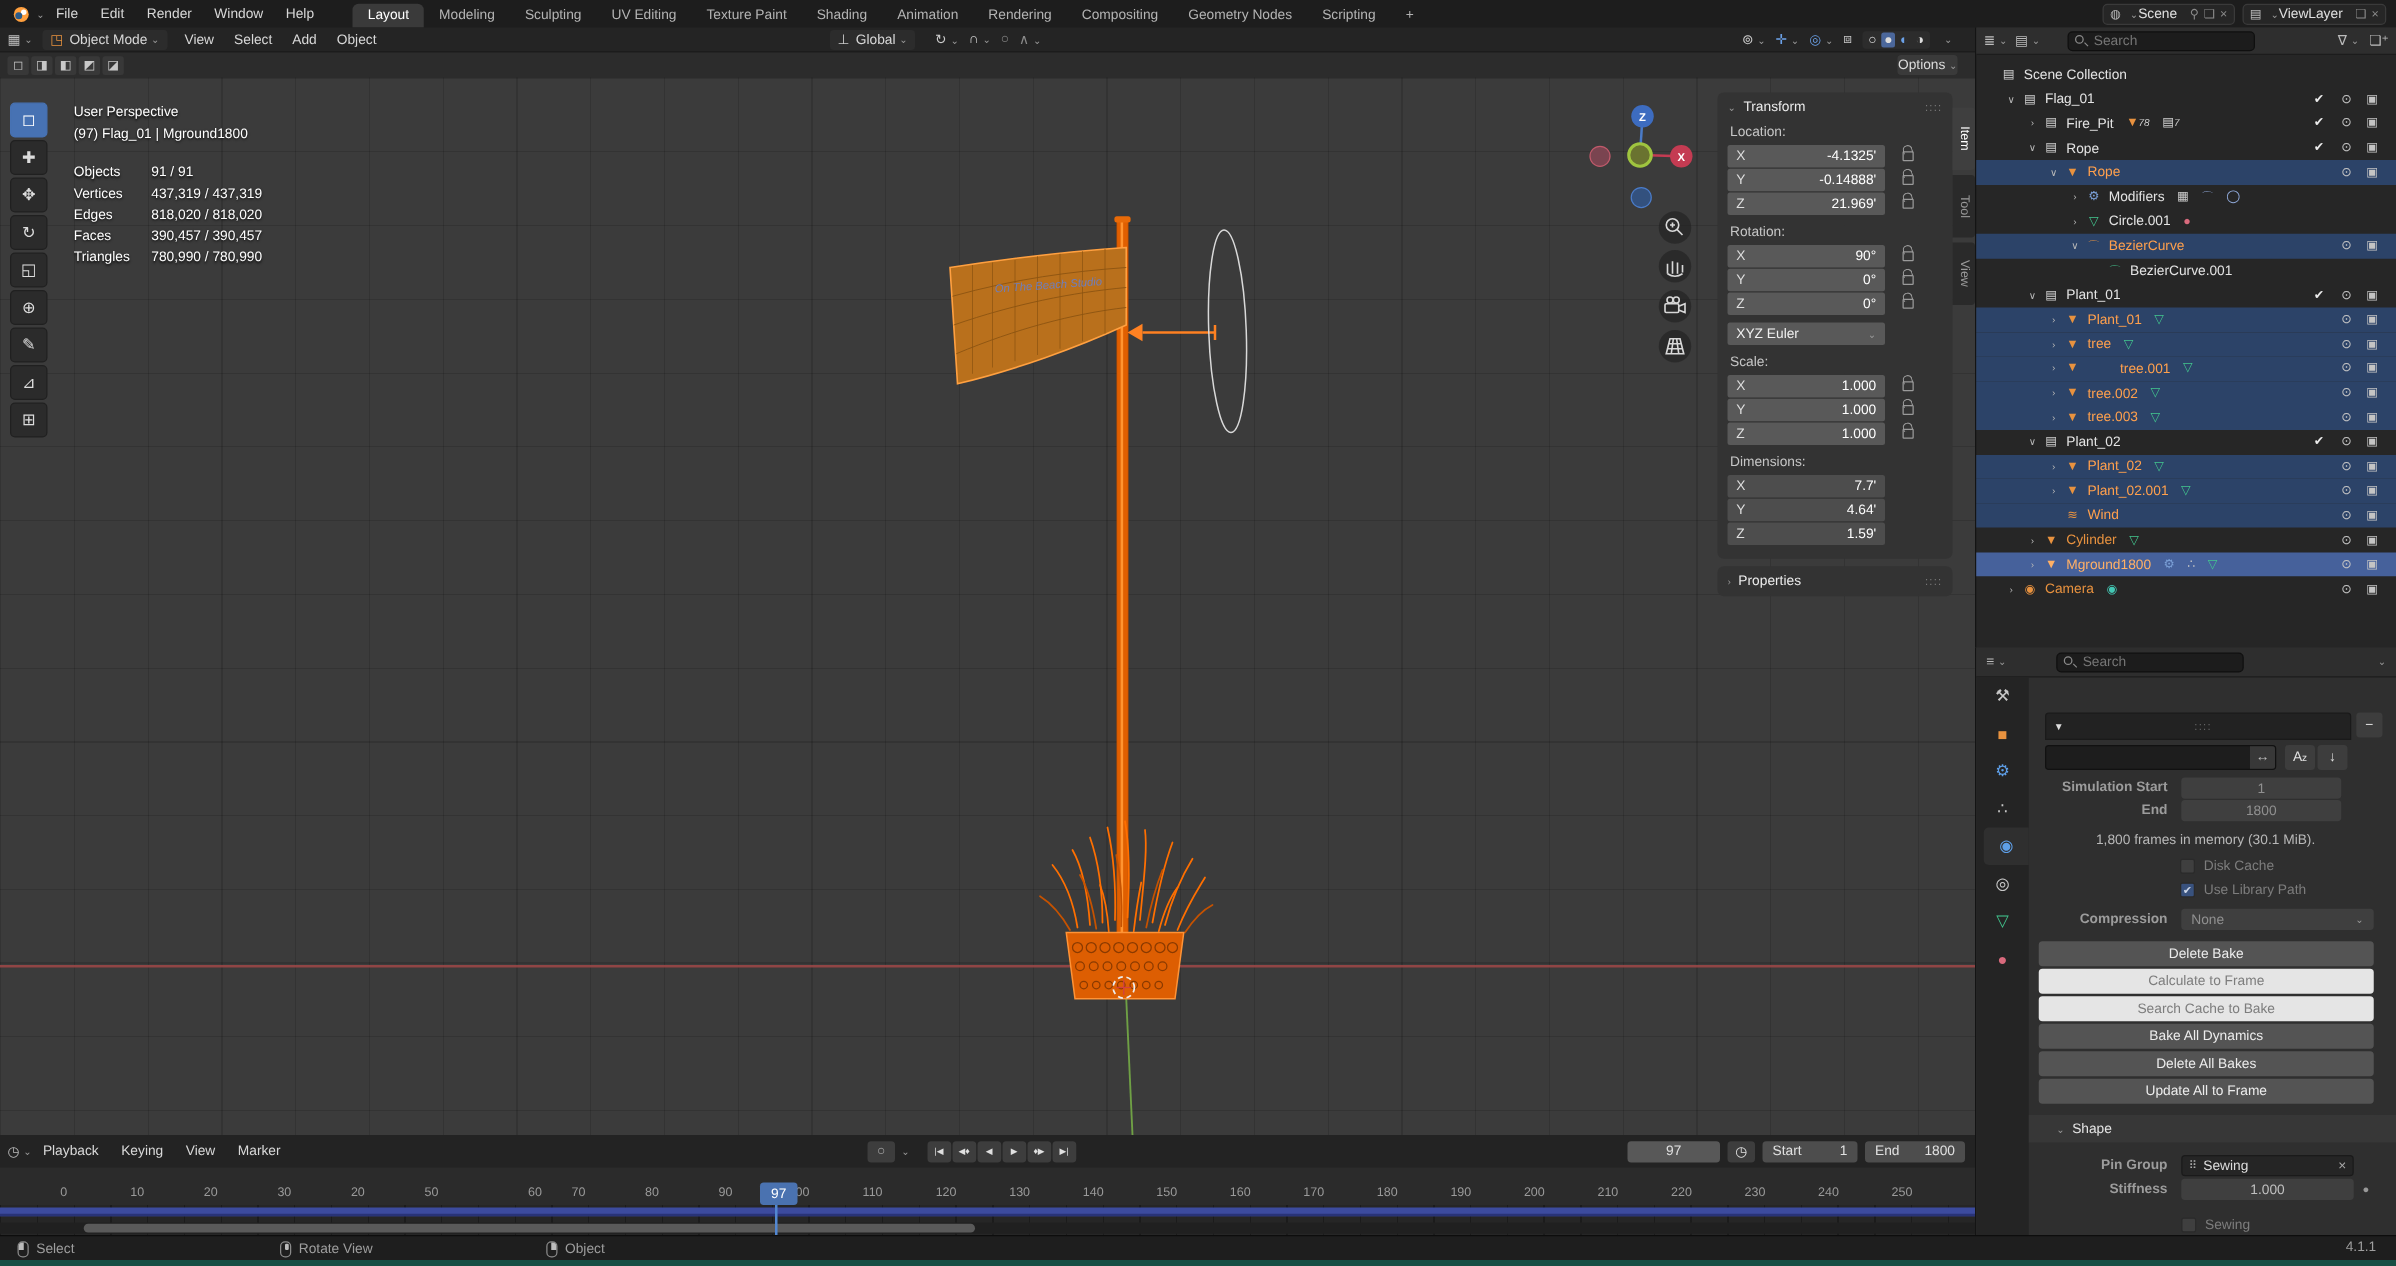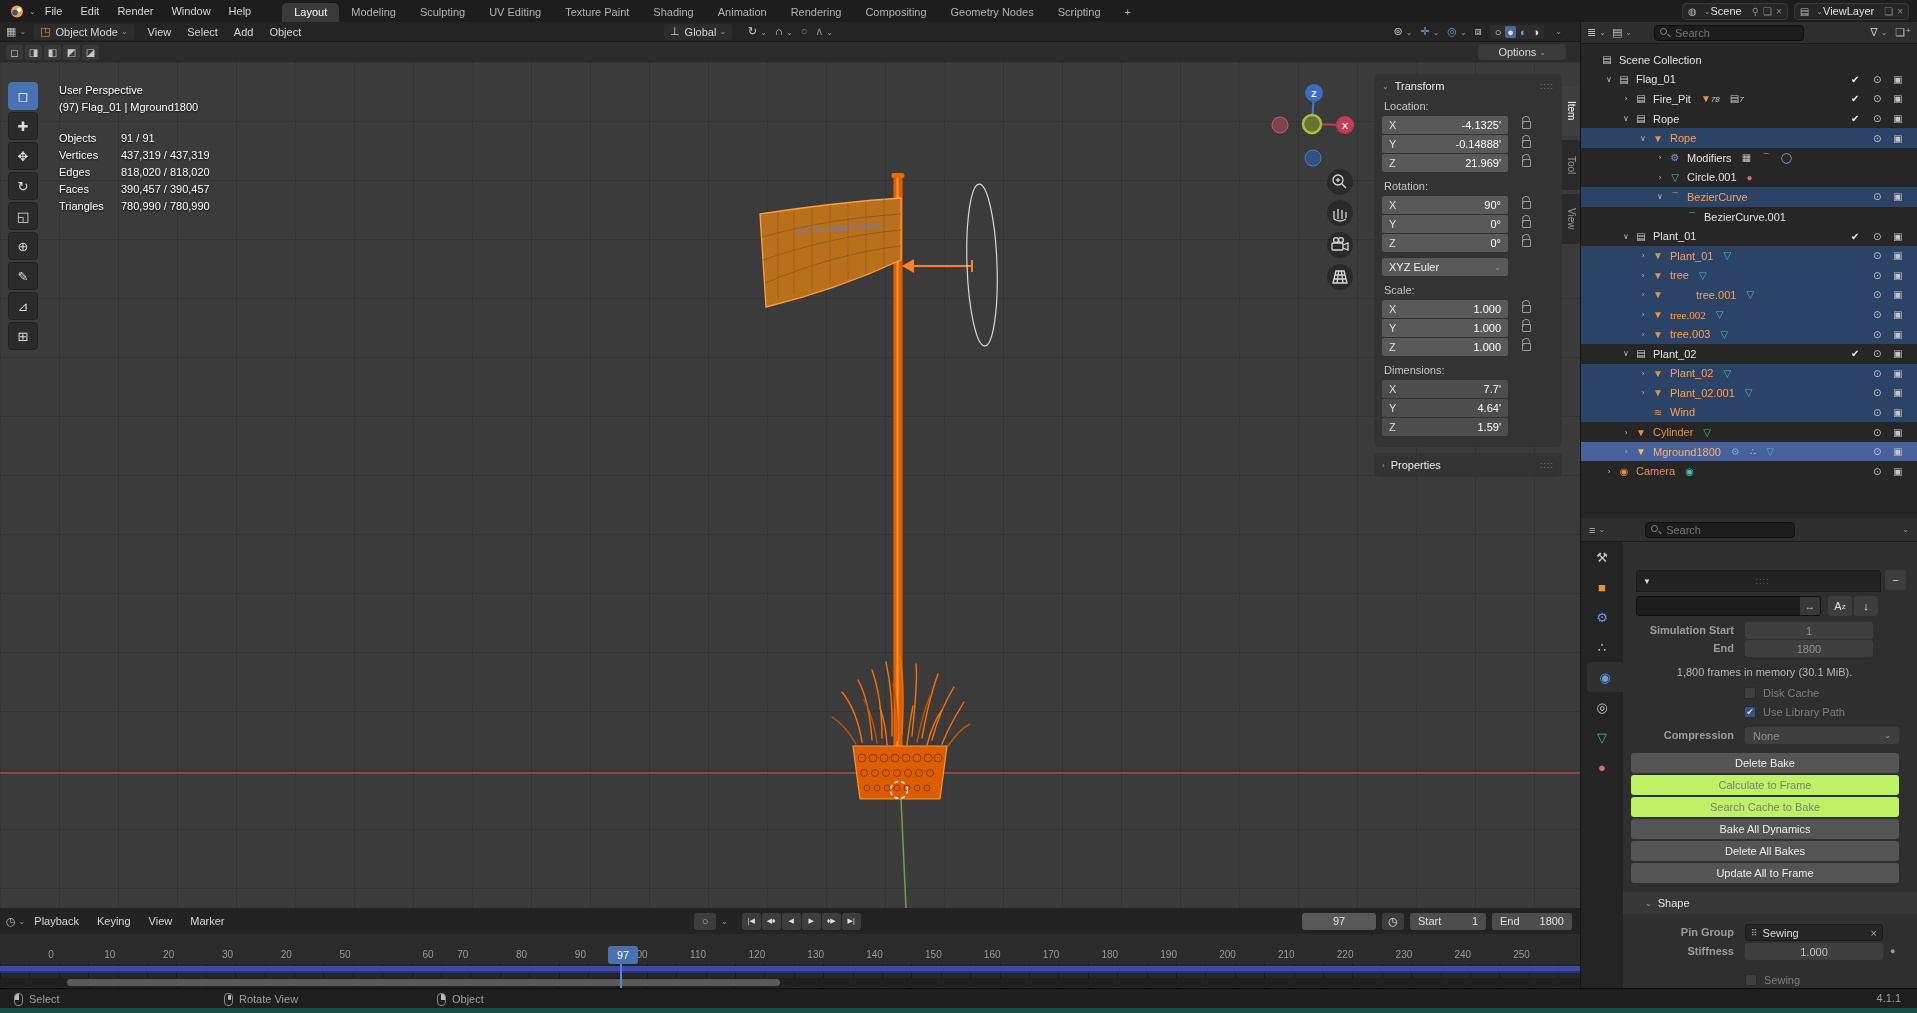--- a/index.html
+++ b/index.html
@@ -26,21 +26,21 @@
   #vp-header { position:absolute; left:0; top:22px; width:1580px; height:20px; background:#242424;
                display:flex; align-items:center; padding-left:6px; border-bottom:1px solid #1a1a1a; }
   #vp-header .menu { padding:0 8px; }
   .hwidget { display:flex; align-items:center; background:#2c2c2c; border-radius:3px; height:16px; padding:0 6px; margin-right:6px; }
   .icon { font-style:normal; }
   #toolsettings { position:absolute; left:0; top:42px; width:1580px; height:20px; background:#2c2c2c;
                   display:flex; align-items:center; padding-left:6px; }
   .selmode { width:17px; height:15px; display:flex; align-items:center; justify-content:center;
              color:#c8c8c8; font-size:10px; background:#383838; border-radius:2px; margin-right:2px; }
   #options-btn { position:absolute; right:14px; top:2px; background:#3a3a3a; border-radius:3px;
-                 height:16px; display:flex; align-items:center; padding:0 20px; color:#dcdcdc; }
+                 height:16px; display:flex; align-items:center; padding:0 0; color:#dcdcdc; }
 
   
   #canvas { position:absolute; left:0; top:62px; width:1580px; height:846px; background:#3b3b3b;
             background-image:
               repeating-linear-gradient(to right, rgba(0,0,0,.14) 0 1px, transparent 1px 59px),
               repeating-linear-gradient(to bottom, rgba(0,0,0,.14) 0 1px, transparent 1px 59px);
             overflow:hidden; }
   #axis-red { position:absolute; left:0; top:710px; width:1580px; height:2px; background:#a04848; opacity:.85; }
 
   
@@ -116,21 +116,21 @@
   .ptab { width:42px; height:30px; display:flex; align-items:center; justify-content:center; }
   .ptab.active { background:#2f2f2f; border-radius:4px 0 0 4px; margin-left:6px; width:36px; }
   .pti { font-size:13px; font-style:normal; }
   #pcontent { position:absolute; left:42px; top:24px; width:295px; height:446px; }
   .pc-abs { position:absolute; }
   .plabel { color:#9c9c9c; text-align:right; width:111px;font-weight:bold; }
   .pfield { background:#3f3f3f; border-radius:3px; height:17px; display:flex; align-items:center; justify-content:center; color:#909090; }
   .pcheck { width:12px; height:12px; background:#3f3f3f; border:1px solid #2a2a2a; border-radius:2px;
             display:flex; align-items:center; justify-content:center; font-size:9px; color:#cfd8e8; }
   .pcheck.on { background:#39527e; }
-  .bakebtn { position:relative; left:8px; width:268px; height:20px; margin-bottom:2px; background:#bef264;
+  .bakebtn { position:relative; left:8px; width:268px; height:20px; margin-bottom:2px; background:#e5e5e5;
              border-radius:3px; display:flex; align-items:center; justify-content:center; color:#7d7d7d; }
   .bakebtn.on { background:#545454; color:#ececec; }
   .dotanim { color:#999; font-size:9px; }
 
   
   #timeline { position:absolute; left:0; top:908px; width:1580px; height:80px; background:#232323; }
   #tl-header { height:26px; display:flex; align-items:center; padding-left:6px; }
   #tl-header .menu { padding:0 9px; }
   .tl-btn { background:#3d3d3d; border-radius:3px; height:17px; display:flex; align-items:center;
             justify-content:center; color:#e0e0e0; }
@@ -715,21 +715,21 @@
           <span class="ol-icon" style="color: rgb(232, 146, 63);">▼</span>
           <span class="ol-label" style="color: rgb(255, 160, 77); padding-left: 26px;">tree.001</span>
           <span class="olb"><i class="icon bg" style="color: rgb(67, 199, 143);">▽</i><i class="bt"></i></span>
 
           <span class="ol-eye icon show">⊙</span>
           <span class="ol-cam icon show">▣</span>
         </div>
         <div class="ol-row sel" style="padding-left: 55px;">
           <span class="ol-exp">›</span>
           <span class="ol-icon" style="color: rgb(232, 146, 63);">▼</span>
-          <span class="ol-label" style="color: rgb(255, 160, 77); font-family: Liberation Serif, serif;">tree.002</span>
+          <span class="ol-label" style="color: rgb(255, 160, 77);">tree.002</span>
           <span class="olb"><i class="icon bg" style="color: rgb(67, 199, 143);">▽</i><i class="bt"></i></span>
 
           <span class="ol-eye icon show">⊙</span>
           <span class="ol-cam icon show">▣</span>
         </div>
         <div class="ol-row sel" style="padding-left: 55px;">
           <span class="ol-exp">›</span>
           <span class="ol-icon" style="color: rgb(232, 146, 63);">▼</span>
           <span class="ol-label" style="color: rgb(255, 160, 77);">tree.003</span>
           <span class="olb"><i class="icon bg" style="color: rgb(67, 199, 143);">▽</i><i class="bt"></i></span>

